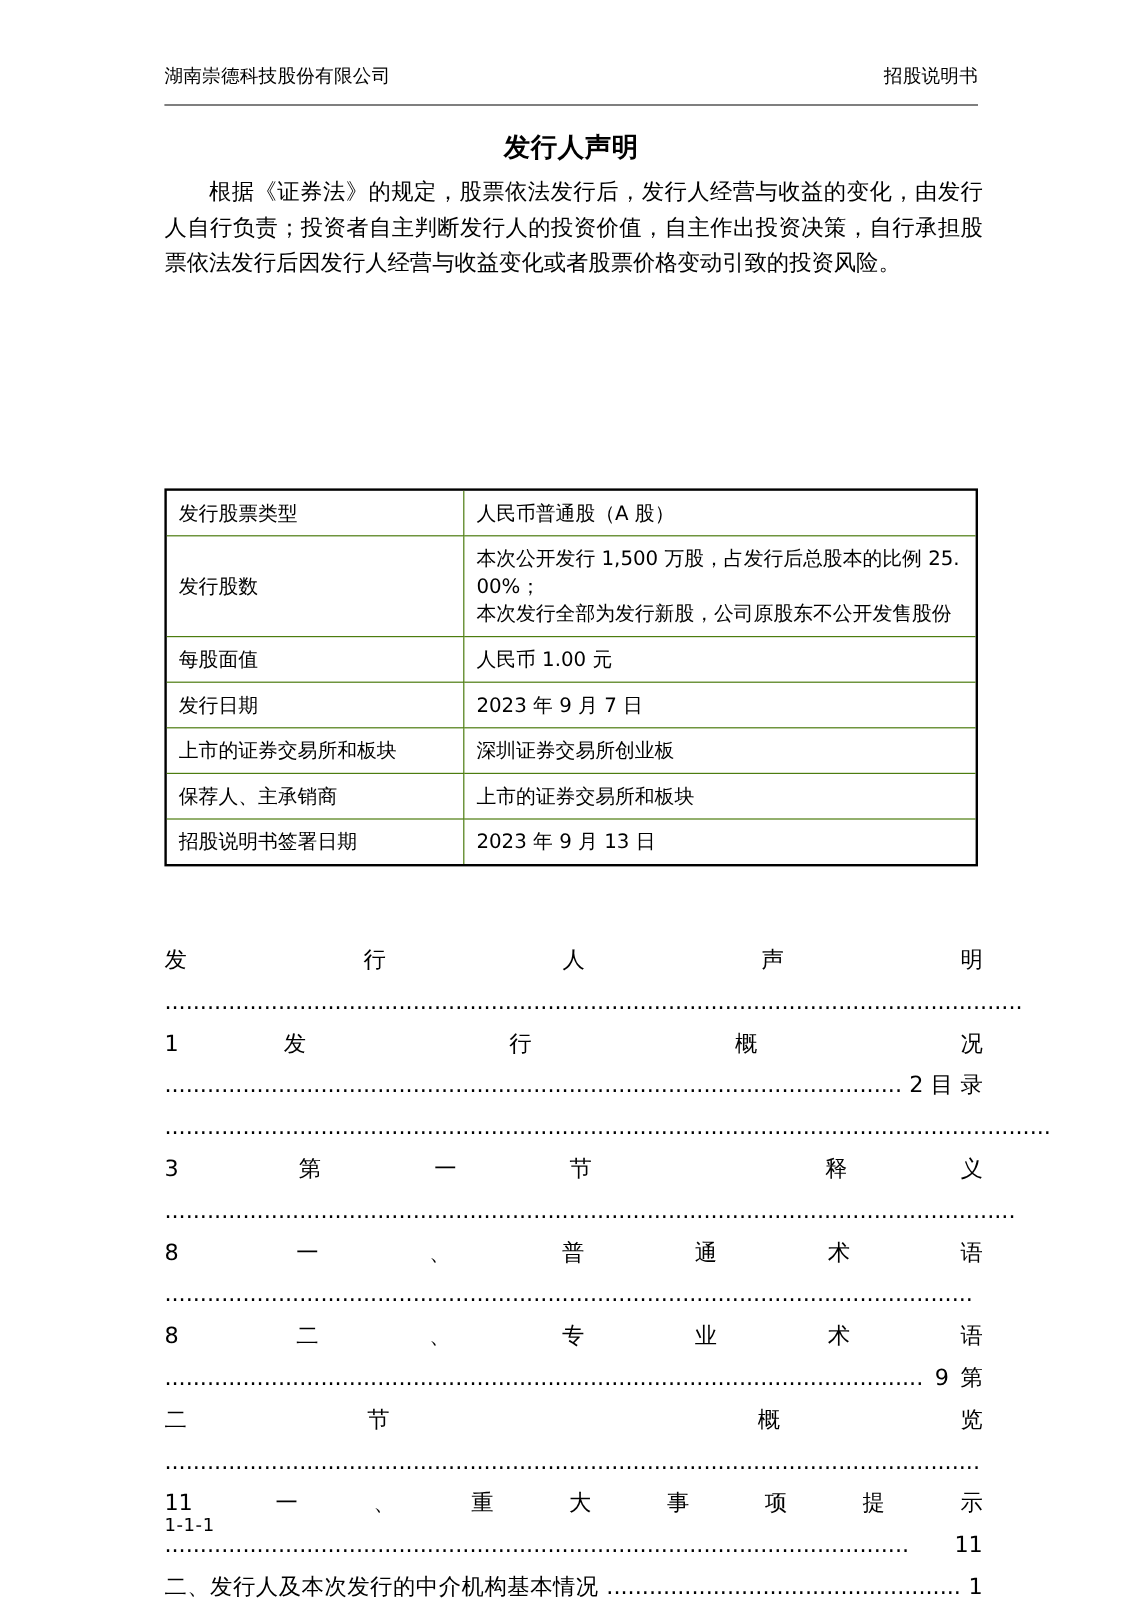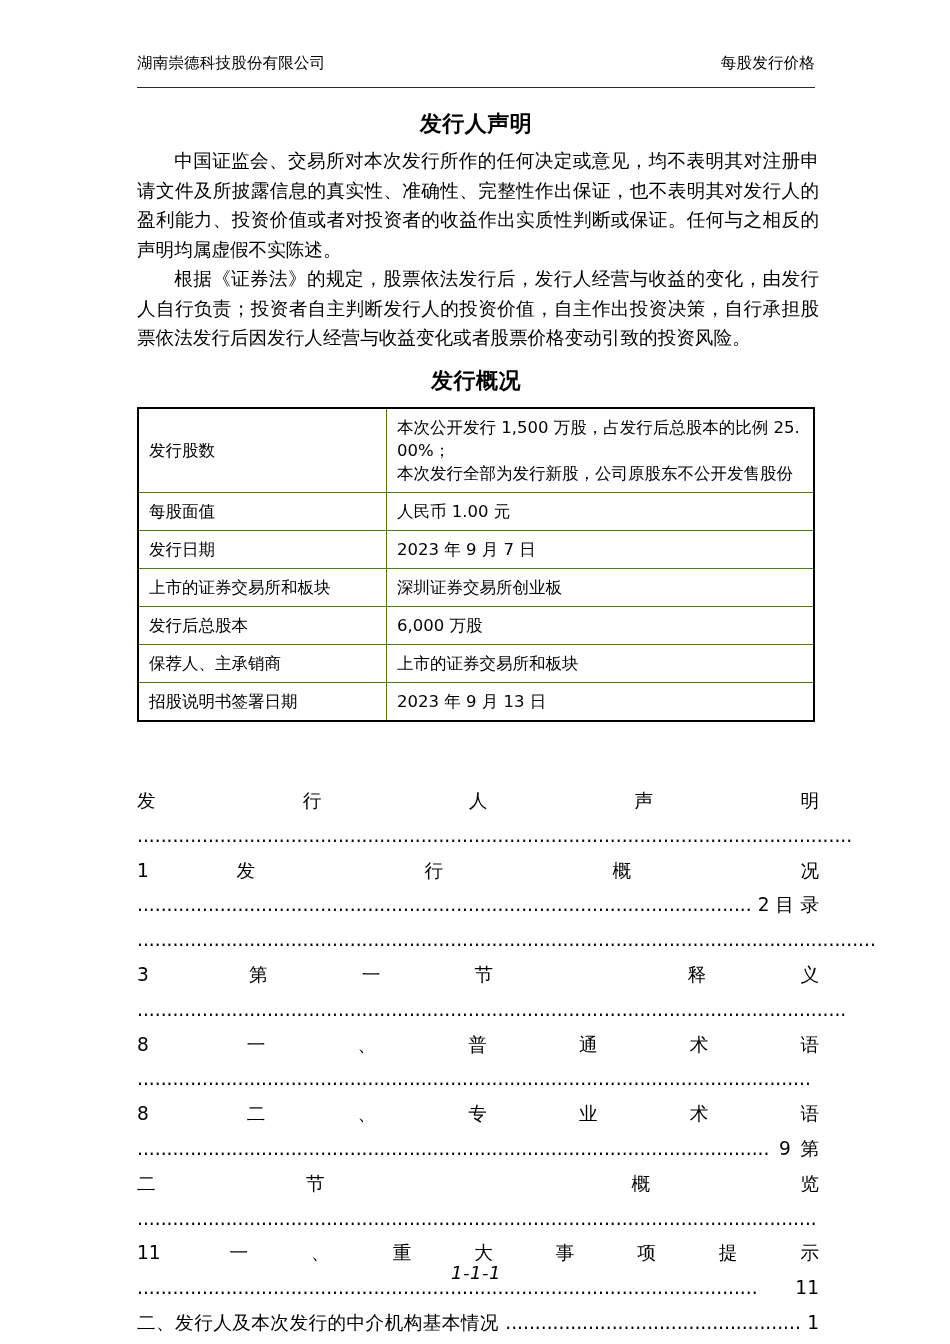--- a/index.html
+++ b/index.html
@@ -120,48 +120,50 @@
     word-break: break-all;
     letter-spacing: 0px;
   }
 
   
   .footer {
     position: absolute;
     left: 137px;
     top: 1262px;
     width: 678px;
-    text-align: center;
-    font-size: 18px;
+    font-size: 15px;
     letter-spacing: 0.5px;
-    font-style: italic;
   }
 </style>
 </head>
 <body>
 
 <div class="page">
 
   <div class="header">
     <span>湖南崇德科技股份有限公司</span>
-    <span>每股发行价格</span>
+    <span>招股说明书</span>
   </div>
   <div class="header-rule"></div>
 
   <div class="heading" id="heading-statement">发行人声明</div>
   <div class="decl-block">
-    <p class="decl-p">中国证监会、交易所对本次发行所作的任何决定或意见，均不表明其对注册申请文件及所披露信息的真实性、准确性、完整性作出保证，也不表明其对发行人的盈利能力、投资价值或者对投资者的收益作出实质性判断或保证。任何与之相反的声明均属虚假不实陈述。</p>
     <p class="decl-p">根据《证券法》的规定，股票依法发行后，发行人经营与收益的变化，由发行人自行负责；投资者自主判断发行人的投资价值，自主作出投资决策，自行承担股票依法发行后因发行人经营与收益变化或者股票价格变动引致的投资风险。</p>
   </div>
 
-  <div class="heading" id="heading-overview">发行概况</div>
   <div class="tbl-wrap">
     <table class="overview">
       <tbody id="overview-body">
           <tr>
+            <td class="k">发行股票类型</td>
+            <td class="v">
+              <span class="cell-line">人民币普通股（A 股）</span>
+            </td>
+          </tr>
+          <tr>
             <td class="k">发行股数</td>
             <td class="v">
               <span class="cell-line">本次公开发行 1,500 万股，占发行后总股本的比例 25.00%；</span>
               <span class="cell-line">本次发行全部为发行新股，公司原股东不公开发售股份</span>
             </td>
           </tr>
           <tr>
             <td class="k">每股面值</td>
             <td class="v">
               <span class="cell-line">人民币 1.00 元</span>
@@ -170,26 +172,20 @@
           <tr>
             <td class="k">发行日期</td>
             <td class="v">
               <span class="cell-line">2023 年 9 月 7 日</span>
             </td>
           </tr>
           <tr>
             <td class="k">上市的证券交易所和板块</td>
             <td class="v">
               <span class="cell-line">深圳证券交易所创业板</span>
-            </td>
-          </tr>
-          <tr>
-            <td class="k">发行后总股本</td>
-            <td class="v">
-              <span class="cell-line">6,000 万股</span>
             </td>
           </tr>
           <tr>
             <td class="k">保荐人、主承销商</td>
             <td class="v">
               <span class="cell-line">上市的证券交易所和板块</span>
             </td>
           </tr>
           <tr>
             <td class="k">招股说明书签署日期</td>

